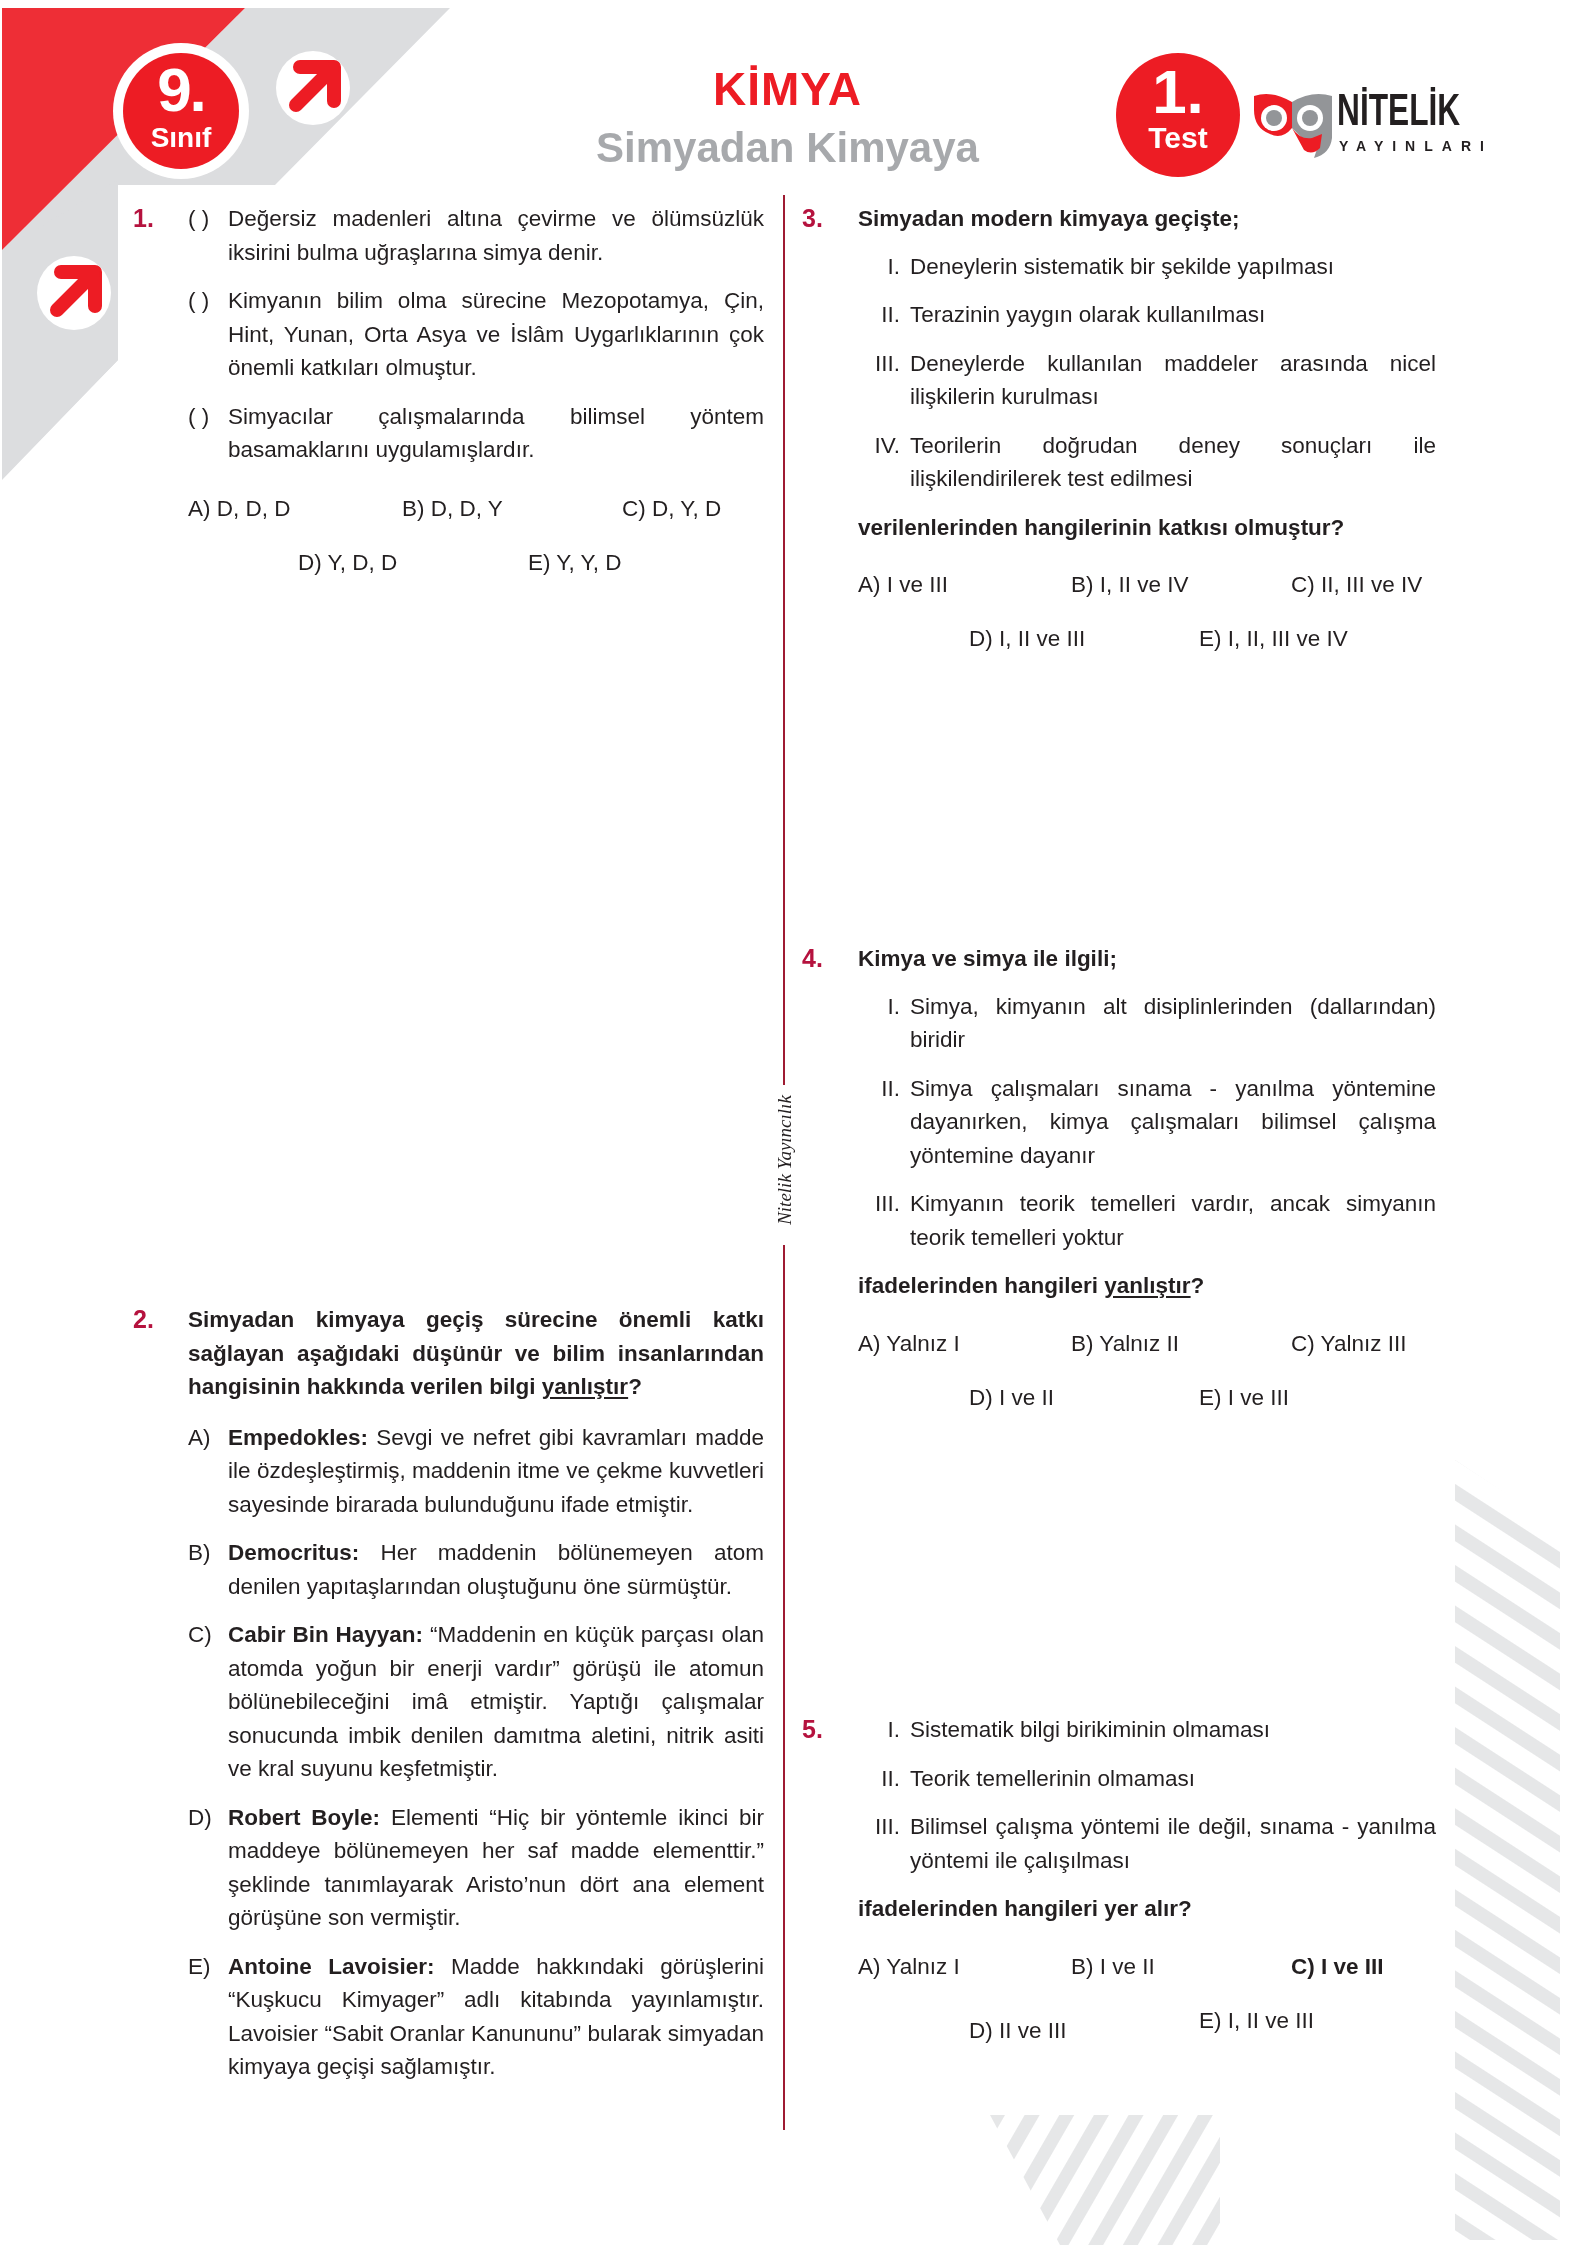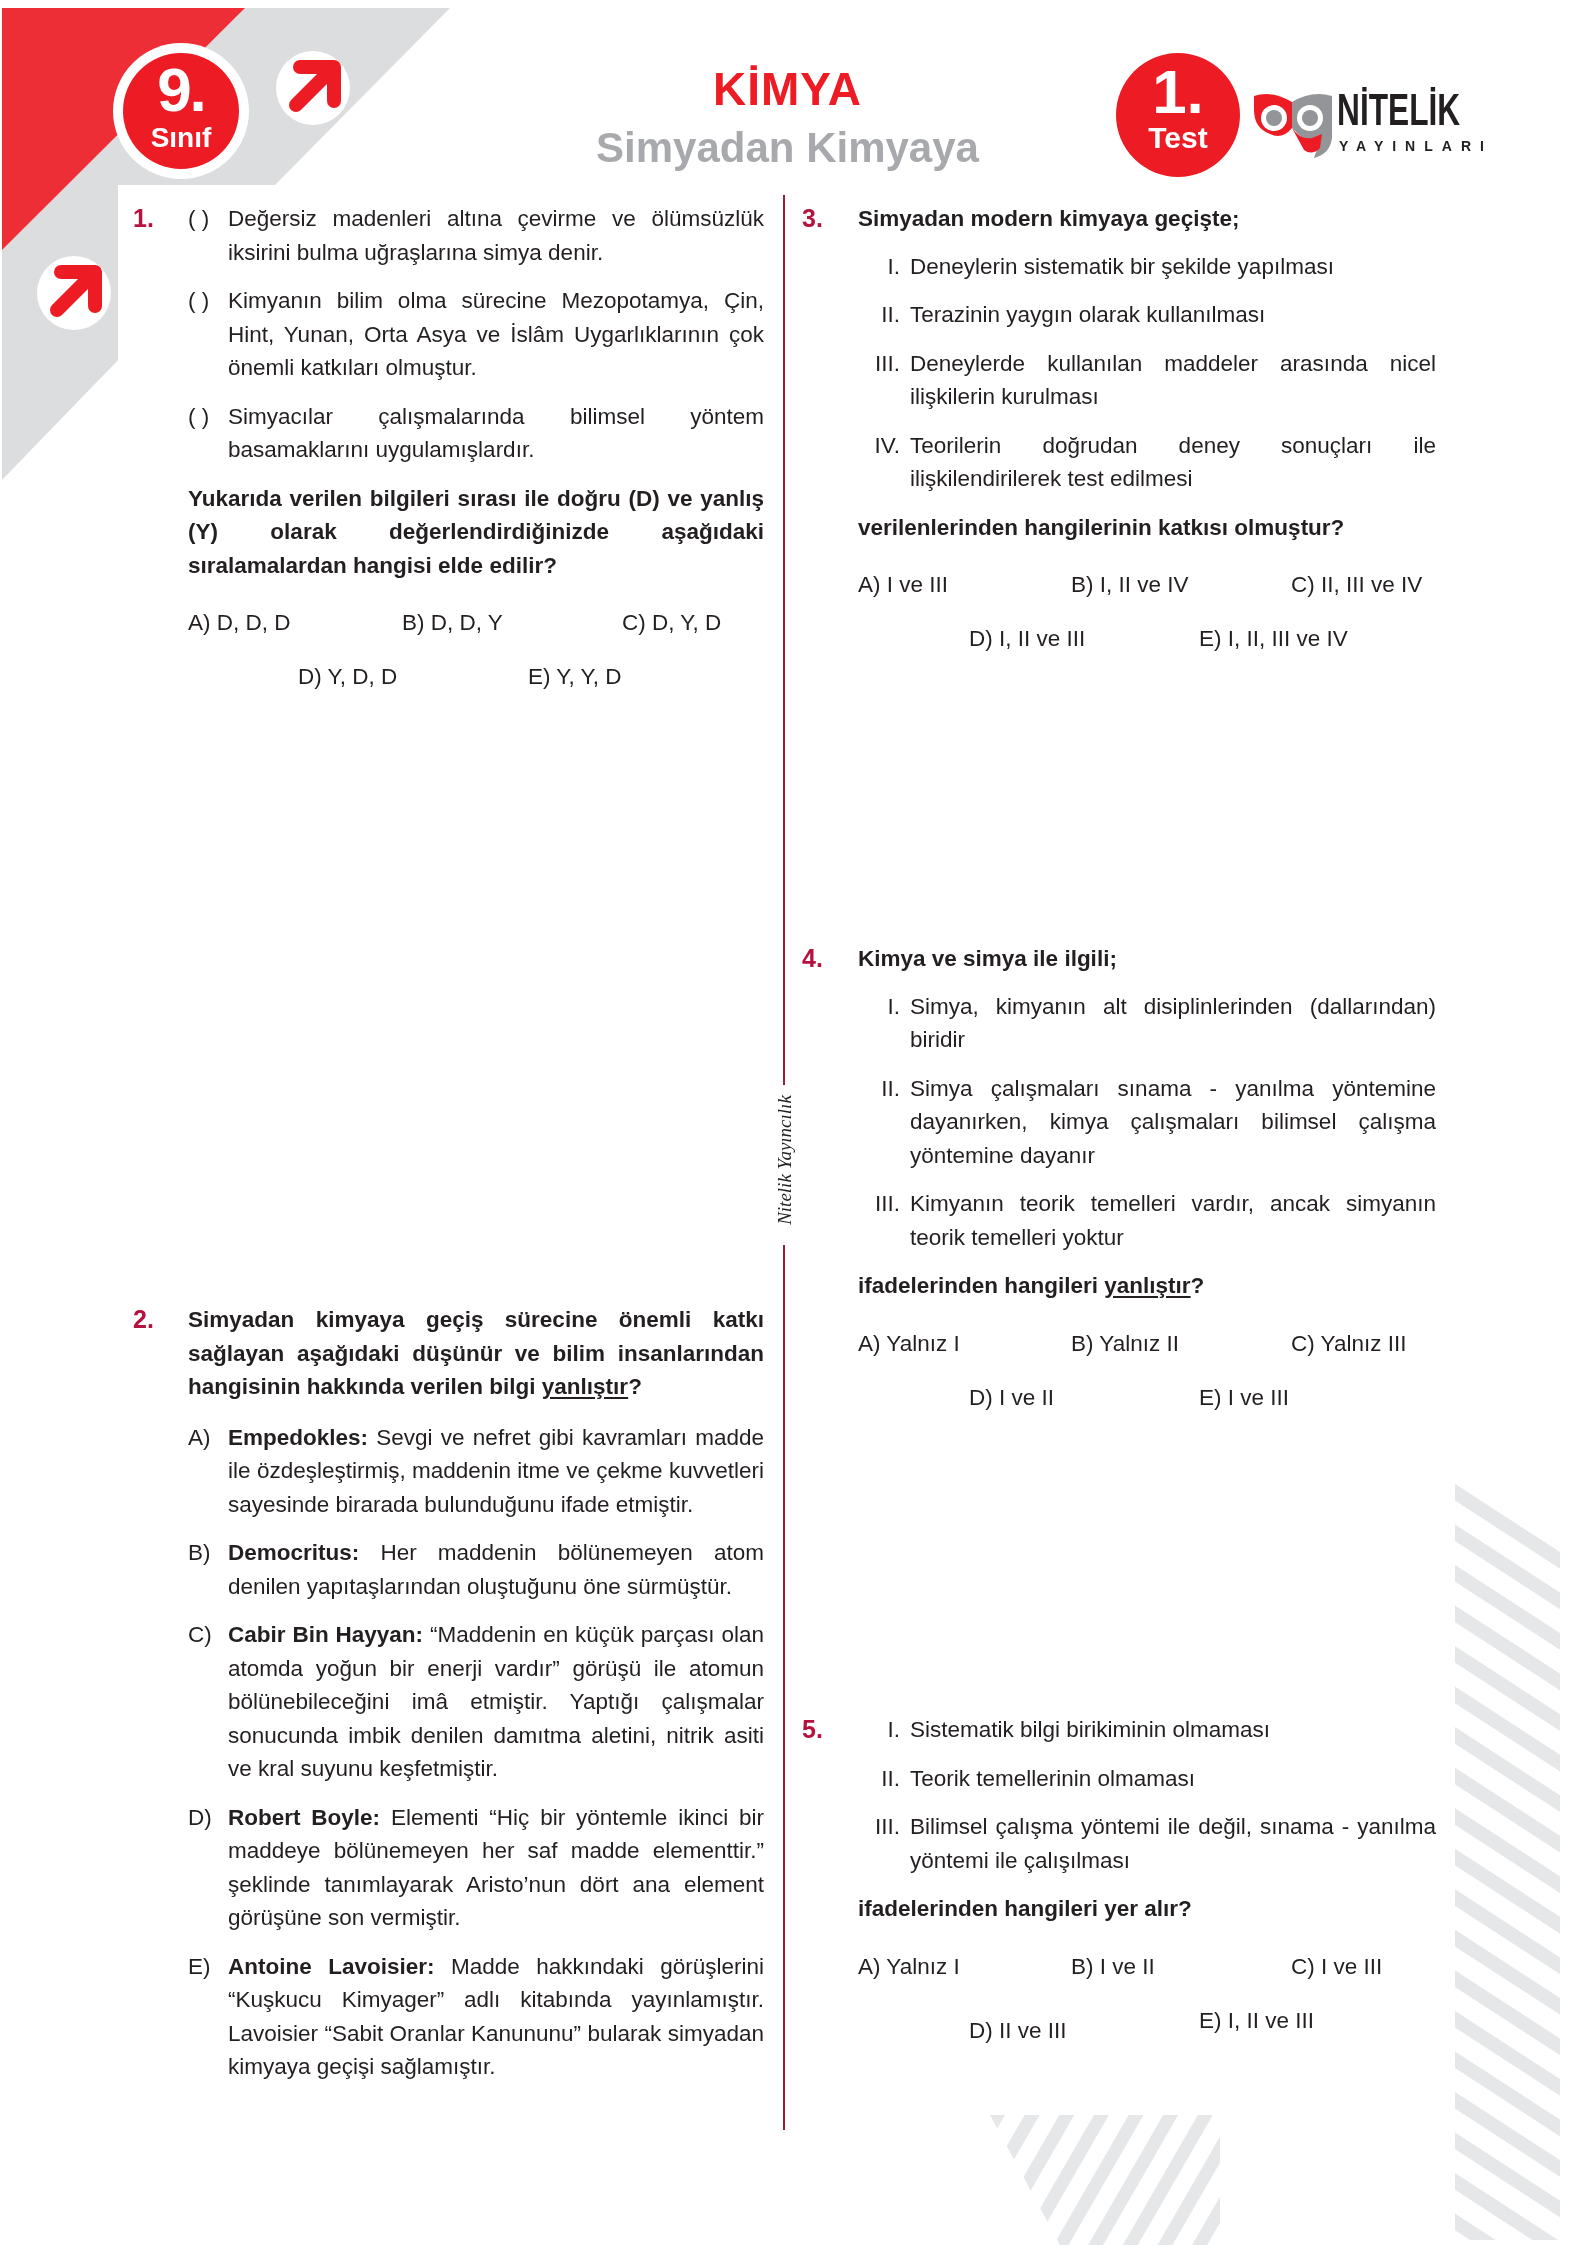--- a/index.html
+++ b/index.html
@@ -130,21 +130,20 @@
     <span class="stmt">Değersiz madenleri altına çevirme ve ölümsüzlük iksirini bulma uğraşlarına simya denir.</span>
   </div>
   <div class="row mb">
     <span class="mark">( )</span>
     <span class="stmt">Kimyanın bilim olma sürecine Mezopotamya, Çin, Hint, Yunan, Orta Asya ve İslâm Uygarlıklarının çok önemli katkıları olmuştur.</span>
   </div>
   <div class="row mb">
     <span class="mark">( )</span>
     <span class="stmt">Simyacılar çalışmalarında bilimsel yöntem basamaklarını uygulamışlardır.</span>
   </div>
-  <div class="stem">Yukarıda verilen bilgileri sırası ile doğru (D) ve yanlış (Y) olarak değerlendirdiğinizde aşağıdaki sıralamalardan hangisi elde edilir?</div>
   <div class="choices">
     <span class="choice" style="left:0;top:10px;">A) D, D, D</span>
     <span class="choice" style="left:214px;top:10px;">B) D, D, Y</span>
     <span class="choice" style="left:434px;top:10px;">C) D, Y, D</span>
     <span class="choice" style="left:110px;top:64px;">D) Y, D, D</span>
     <span class="choice" style="left:340px;top:64px;">E) Y, Y, D</span>
   </div>
 </div>
 
 <div class="qnum" style="left:133px;top:1303px;">2.</div>
@@ -241,17 +240,17 @@
     <span class="stmt">Teorik temellerinin olmaması</span>
   </div>
   <div class="row mb">
     <span class="roman">III.</span>
     <span class="stmt">Bilimsel çalışma yöntemi ile değil, sınama - yanılma yöntemi ile çalışılması</span>
   </div>
   <div class="stem">ifadelerinden hangileri yer alır?</div>
   <div class="choices">
     <span class="choice" style="left:0;top:10px;">A) Yalnız I</span>
     <span class="choice" style="left:213px;top:10px;">B) I ve II</span>
-    <span class="choice" style="left:433px;top:10px;">C) I ve III</span>
+    <span class="choice" style="left:433px;top:10px;font-weight:bold;">C) I ve III</span>
     <span class="choice" style="left:111px;top:64px;margin-top:10px;">D) II ve III</span>
     <span class="choice" style="left:341px;top:64px;">E) I, II ve III</span>
   </div>
 </div>
 
 </body></html>

